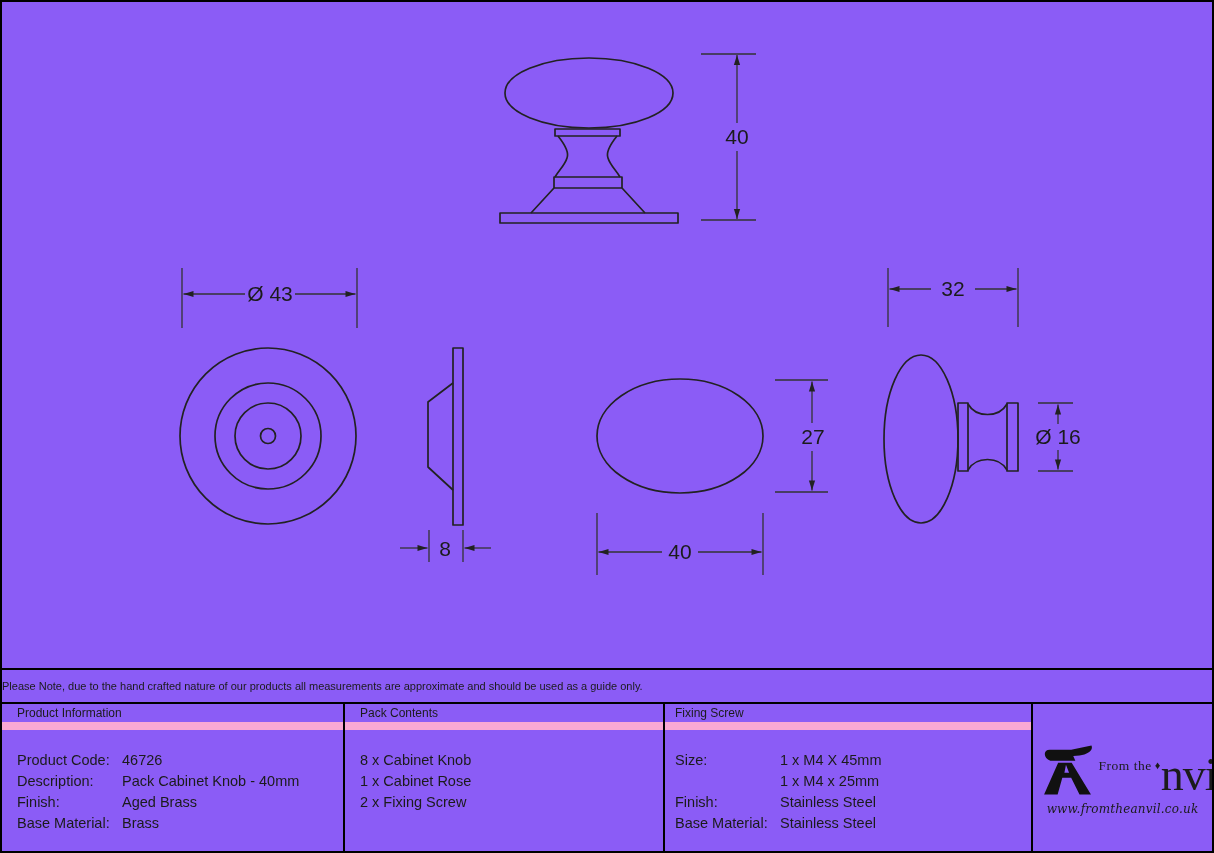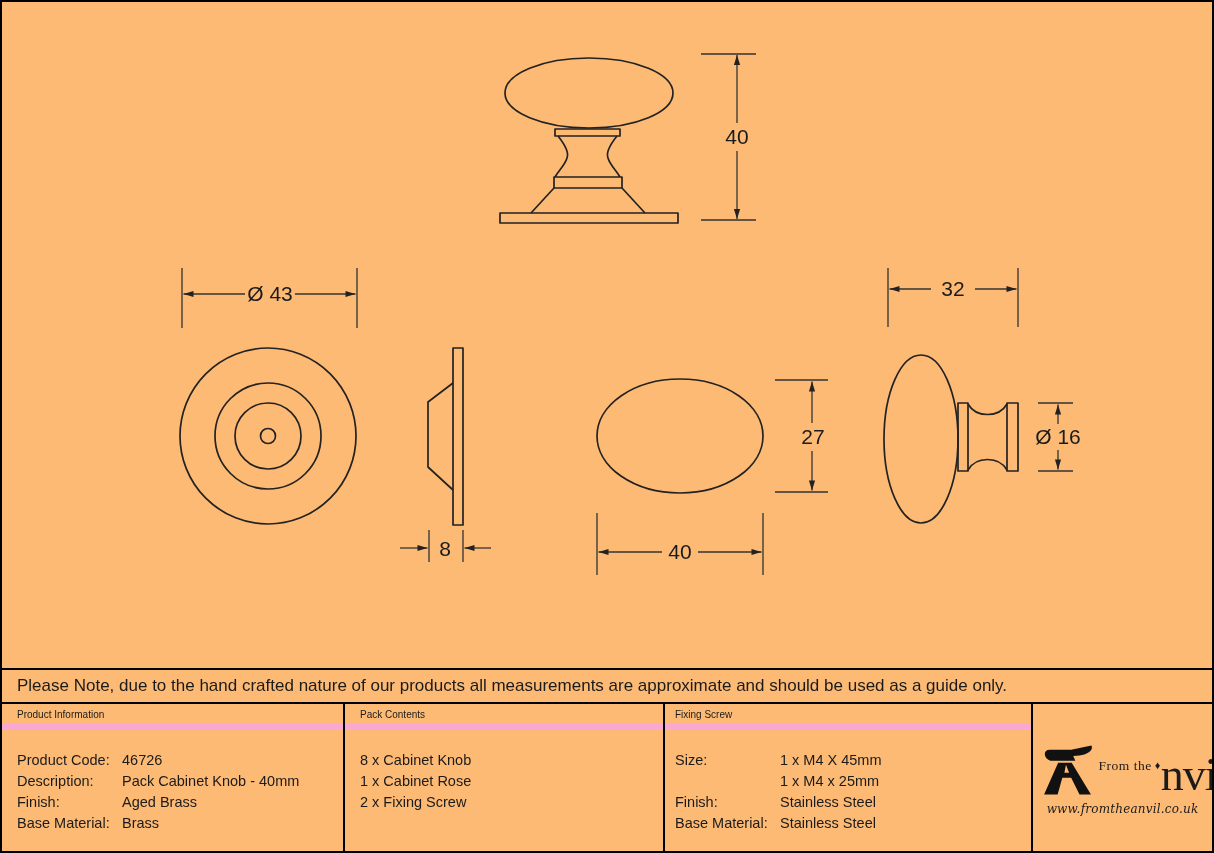--- a/index.html
+++ b/index.html
@@ -1,44 +1,44 @@
 <!DOCTYPE html>
 <html><head>
 <meta charset="utf-8">
 <style>
   html,body { margin:0; padding:0; background:#888; }
   .sheet {
     position:relative;
     width:1214px; height:853px;
-    background:#fdba74;
+    background:#8b5cf6;
     border:2px solid #000;
     box-sizing:border-box;
     font-family:"Liberation Sans", sans-serif;
     color:#1b1b1b;
     overflow:hidden;
   }
   svg.drawing { position:absolute; left:0; top:0; display:block; }
   svg.drawing .ln   { stroke:#222; stroke-width:1.7; fill:none; stroke-linejoin:round; }
   svg.drawing .dim  { stroke:#333; stroke-width:1.3; fill:none; }
   svg.drawing .ext  { stroke:#333; stroke-width:1.3; fill:none; }
   svg.drawing text  { font-family:"Liberation Sans", sans-serif; font-size:21px; fill:#1b1b1b; text-anchor:middle; }
 
   .bottom { position:absolute; left:0; right:0; top:666px; bottom:0;
             border-top:2px solid #000; display:flex; flex-direction:column; }
   .note-row { height:34px; box-sizing:border-box; border-bottom:2px solid #000;
-              display:flex; align-items:center; padding-left:15px;
-              font-size:17px; }
+              display:flex; align-items:center; 
+              font-size:11px; }
   .grid { flex:1; display:flex; }
   .col  { box-sizing:border-box; border-right:2px solid #000; display:flex; flex-direction:column; }
   .col-product { width:343px; }
   .col-pack    { width:320px; }
   .col-fixing  { width:368px; }
   .col-logo    { flex:1; border-right:none; display:flex; align-items:center; justify-content:center; }
-  .hdr { height:26px; box-sizing:border-box; border-bottom:6px solid #f9a8d4;
-         display:flex; align-items:center; font-size:10px; }
+  .hdr { height:26px; box-sizing:border-box; border-bottom:8px solid #f9a8d4;
+         display:flex; align-items:center; font-size:12px; }
   .pad15 { padding-left:15px; }
   .pad10 { padding-left:10px; }
   .body { flex:1; padding-top:20px; font-size:14.5px; line-height:21px; }
   .prow { display:flex; }
   .plabel { width:105px; flex:none; }
   .pvalue { white-space:nowrap; }
 
   .logo { width:162px; }
   .logo-row { display:flex; align-items:flex-end; }
   .anvil-glyph { width:50px; height:54px; flex:none; margin-right:-7px; position:relative; top:3px; }

